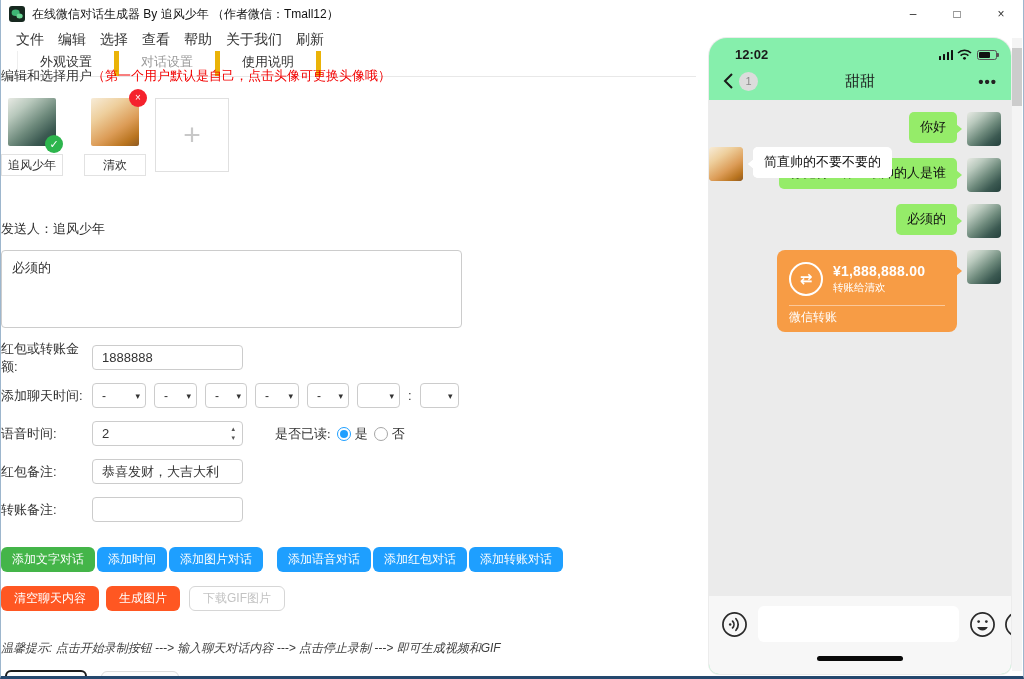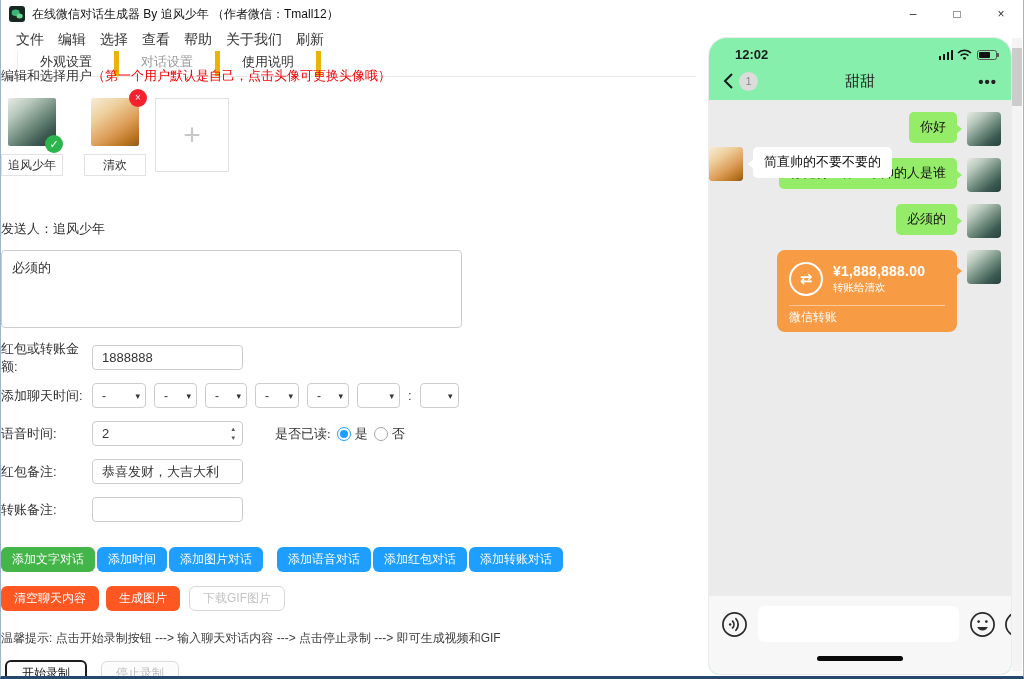--- a/index.html
+++ b/index.html
@@ -53,21 +53,21 @@
   .radio.checked { border-color:#1e9fff; }
   .radio.checked::after { content:""; position:absolute; inset:2px; border-radius:50%; background:#1e9fff; }
   .btn-rows { margin-top:25px; display:flex; }
   .btn { height:25px; border:none; border-radius:6px; color:#fff; font-size:12px; padding:0 11px; margin-right:2px; font-family:inherit;text-align:center; }
   .btn.green { background:#44b549; }
   .btn.blue { background:#1e9fff; }
   .grp-gap { width:12px; }
   .action-row { margin-top:14px; display:flex; }
   .btn.red { background:#ff5722; padding:0 13px; }
   .btn.ghost { background:#fff; border:1px solid #d6d6d6; color:#c3c3c3; margin-left:7px; padding:0 13px; }
-  .tip { margin-top:19px; font-size:12px; color:#3d3d3d; }
+  .tip { margin-top:29px; font-size:12px; color:#3d3d3d;font-style:italic; }
   .record-row { margin-top:13px; display:flex; align-items:center; }
   .btn.start { background:#fdfdfd; border:2px solid #1c1c1c; color:#111; height:27px; padding:0 15px; margin-left:4px; }
   .btn.stop { background:#fcfcfc; border:1px solid #dcdcdc; color:#bdbdbd; height:26px; padding:0 14px; margin-left:12px; }
   
   .phone { position:absolute; left:708px; top:38px; width:302px; height:636px; background:#86efac; border-radius:18px 18px 10px 10px; overflow:hidden; box-shadow:0 0 0 1px #ececec; }
   .p-status { display:flex; align-items:center; padding:9px 14px 0 26px; }
   .p-time { font-size:13px; font-weight:bold; color:#1a1a1a; }
   .p-statusicons { margin-left:auto; display:flex; align-items:center; gap:4px; }
   .sig { display:flex; align-items:flex-end; gap:1.5px; }
   .sig i { display:block; width:2.5px; background:#111; border-radius:0.5px; }

